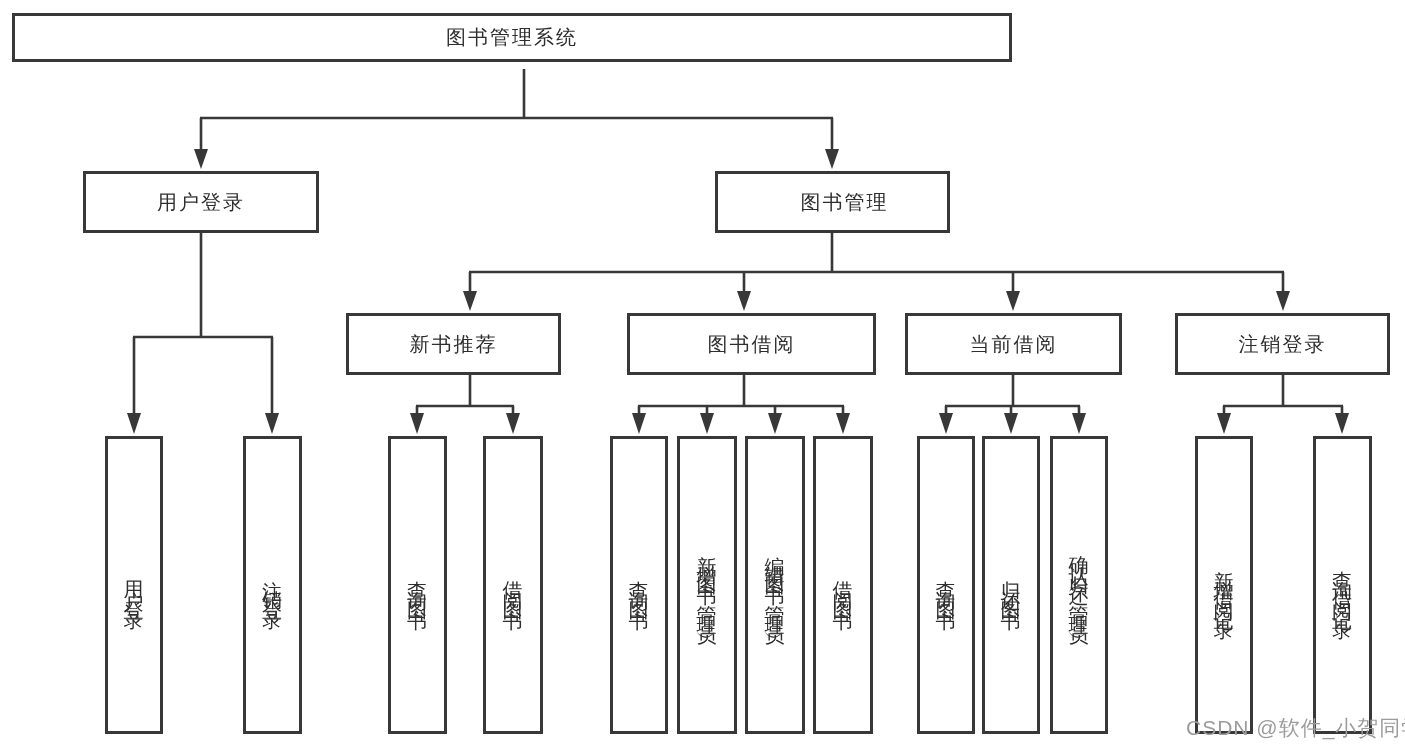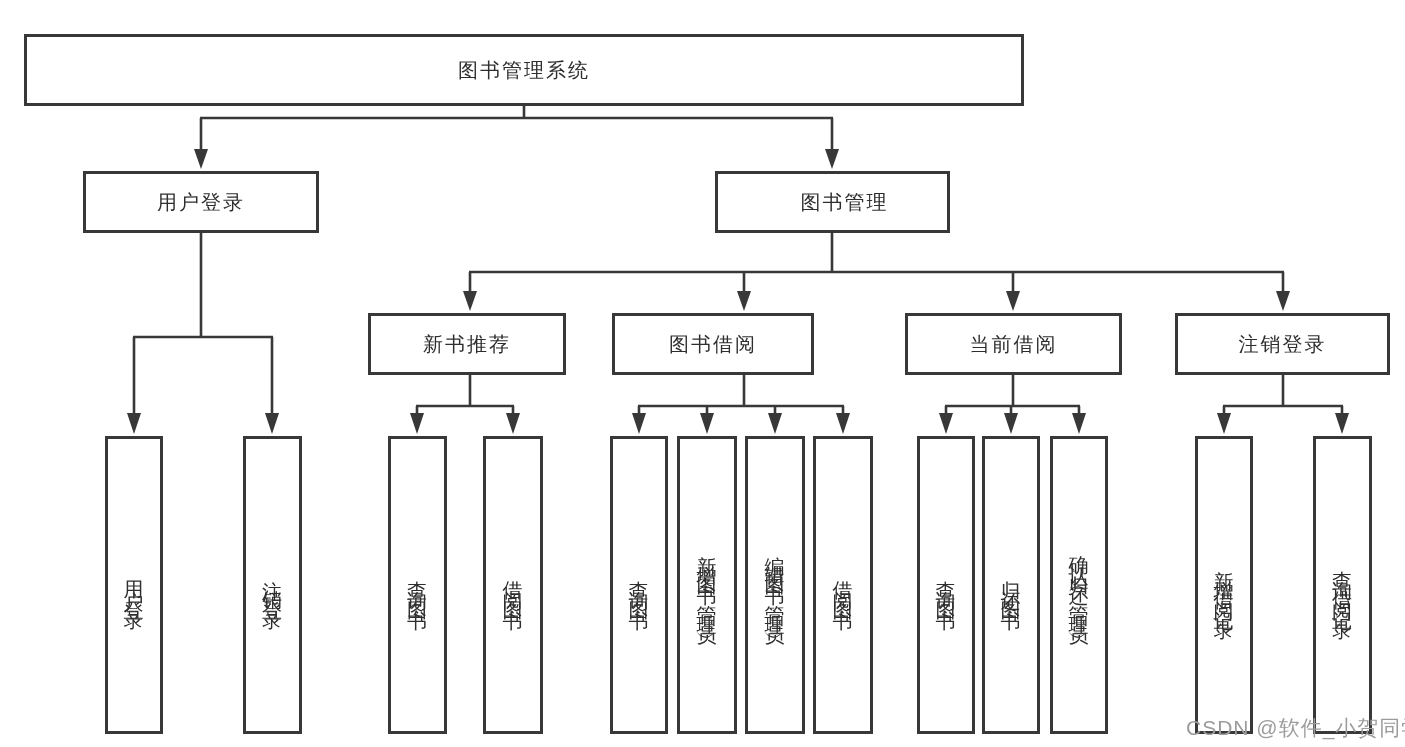--- a/index.html
+++ b/index.html
@@ -109,35 +109,35 @@
 
       <polygon points="939,413 953,413 946,434"></polygon>
       <polygon points="1004,413 1018,413 1011,434"></polygon>
       <polygon points="1072,413 1086,413 1079,434"></polygon>
 
       <polygon points="1217,413 1231,413 1224,434"></polygon>
       <polygon points="1335,413 1349,413 1342,434"></polygon>
     </g>
   </svg>
 
-  <div class="node" style="left:24px; top:13px; width:1000px; height:72px;margin-top:21px;">
+  <div class="node" style="left:12px; top:13px; width:1000px; height:49px;">
     <span class="hlabel">图书管理系统</span>
   </div>
 
   <div class="node" style="left:83px; top:171px; width:236px; height:62px;">
     <span class="hlabel">用户登录</span>
   </div>
   <div class="node" style="left:715px; top:171px; width:235px; height:62px;padding-left:24px;">
     <span class="hlabel">图书管理</span>
   </div>
 
-  <div class="node" style="left:368px; top:313px; width:198px; height:62px;">
+  <div class="node" style="left:346px; top:313px; width:215px; height:62px;">
     <span class="hlabel">新书推荐</span>
   </div>
-  <div class="node" style="left:612px; top:313px; width:202px; height:62px;font-family:Liberation Mono, monospace;">
+  <div class="node" style="left:627px; top:313px; width:249px; height:62px;font-family:Liberation Mono, monospace;">
     <span class="hlabel">图书借阅</span>
   </div>
   <div class="node" style="left:905px; top:313px; width:217px; height:62px;">
     <span class="hlabel">当前借阅</span>
   </div>
   <div class="node" style="left:1175px; top:313px; width:215px; height:62px;">
     <span class="hlabel">注销登录</span>
   </div>
 
   <div class="leaf" style="left:105px; width:58px;">

